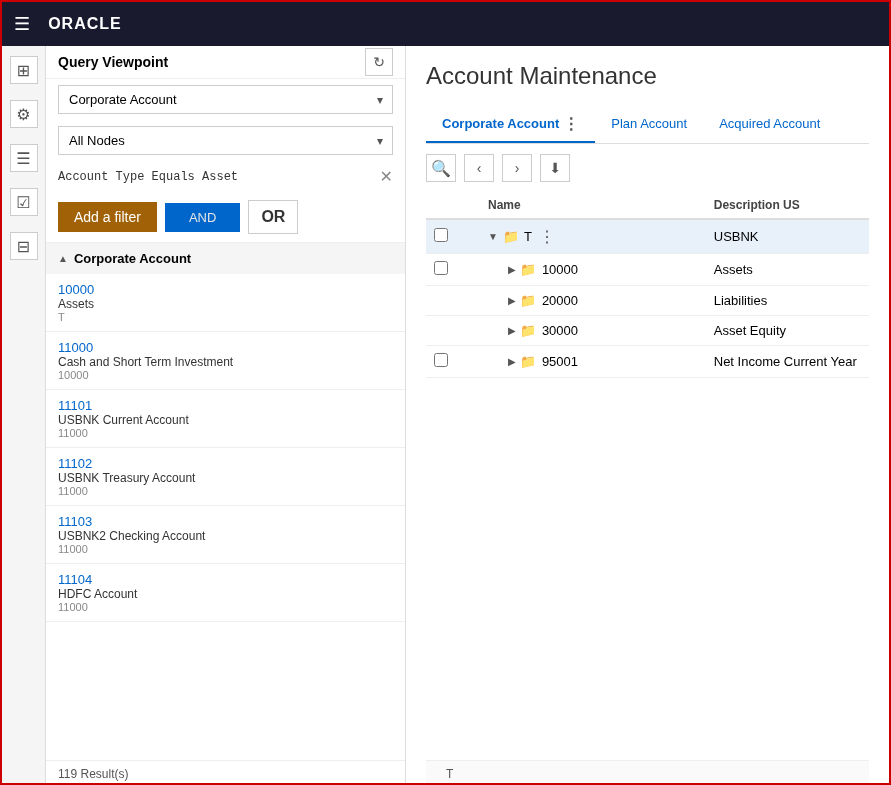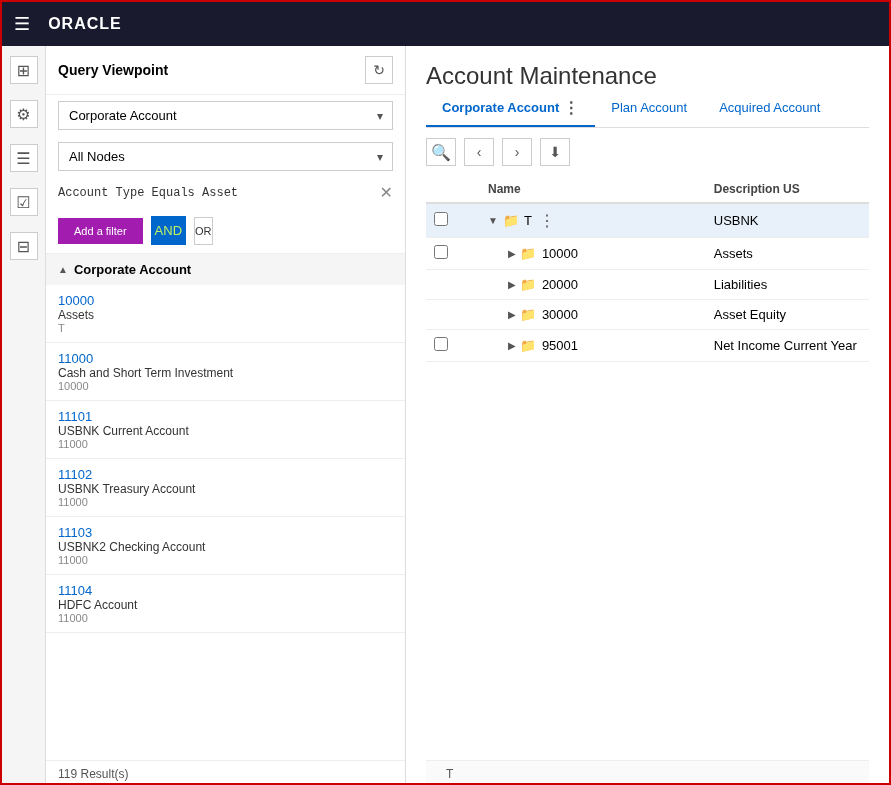--- a/index.html
+++ b/index.html
@@ -45,21 +45,21 @@
       border-right: 1px solid #ddd;
       display: flex;
       flex-direction: column;
       background: #fff;
     }
 
     
     .query-header {
       display: flex;
       align-items: center;
-      padding: 10px 12px;
+      padding: 2px 12px;
       border-bottom: 1px solid #eee;
       gap: 8px;
     }
     .query-header .title { font-size: 14px; font-weight: 600; flex: 1; }
     .query-header .refresh-btn {
       border: 1px solid #ccc; background: #fff;
       width: 28px; height: 28px;
       display: flex; align-items: center; justify-content: center;
       cursor: pointer; font-size: 14px; color: #555;
     }
@@ -103,43 +103,44 @@
     .filter-remove { background: none; border: none; cursor: pointer; color: #888; font-size: 16px; }
 
     
     .add-filter-row {
       display: flex;
       align-items: center;
       padding: 8px 12px;
       gap: 8px;
     }
     .btn-add-filter {
-      background: #a21caf;
+      background: #a16207;
       color: #fff;
       border: none;
       padding: 7px 16px;
-      font-size: 11px;
+      font-size: 14px;
       cursor: pointer;
       font-weight: 500;
     }
     .btn-and {
       background: #0066cc;
-      color: #bef264;
+      color: #e5e5e5;
       border: none;
-      padding: 7px 4px;
+      padding: 7px 24px;
       font-size: 13px;
       cursor: pointer;
     }
     .btn-or {
       background: #fff;
       color: #333;
       border: 1px solid #ccc;
-      padding: 7px 0;
-      font-size: 11px;
-      cursor: pointer;
+      padding: 7px 12px;
+      font-size: 16px;
+      cursor: pointer;
+      font-weight: bold;
     }
 
     
     .results-container {
       flex: 1;
       overflow-y: auto;
       border-top: 1px solid #eee;
     }
     .results-group-header {
       display: flex;
@@ -176,20 +177,21 @@
       flex: 1;
       display: flex;
       flex-direction: column;
       padding: 16px 20px 0 20px;
     }
 
     .page-title {
       font-size: 24px;
       font-weight: 400;
       color: #333;
+      margin-bottom: 16px;
     }
 
     
     .tabs-row {
       display: flex;
       align-items: center;
       border-bottom: 1px solid #ddd;
       margin-bottom: 10px;
       gap: 0;
     }

